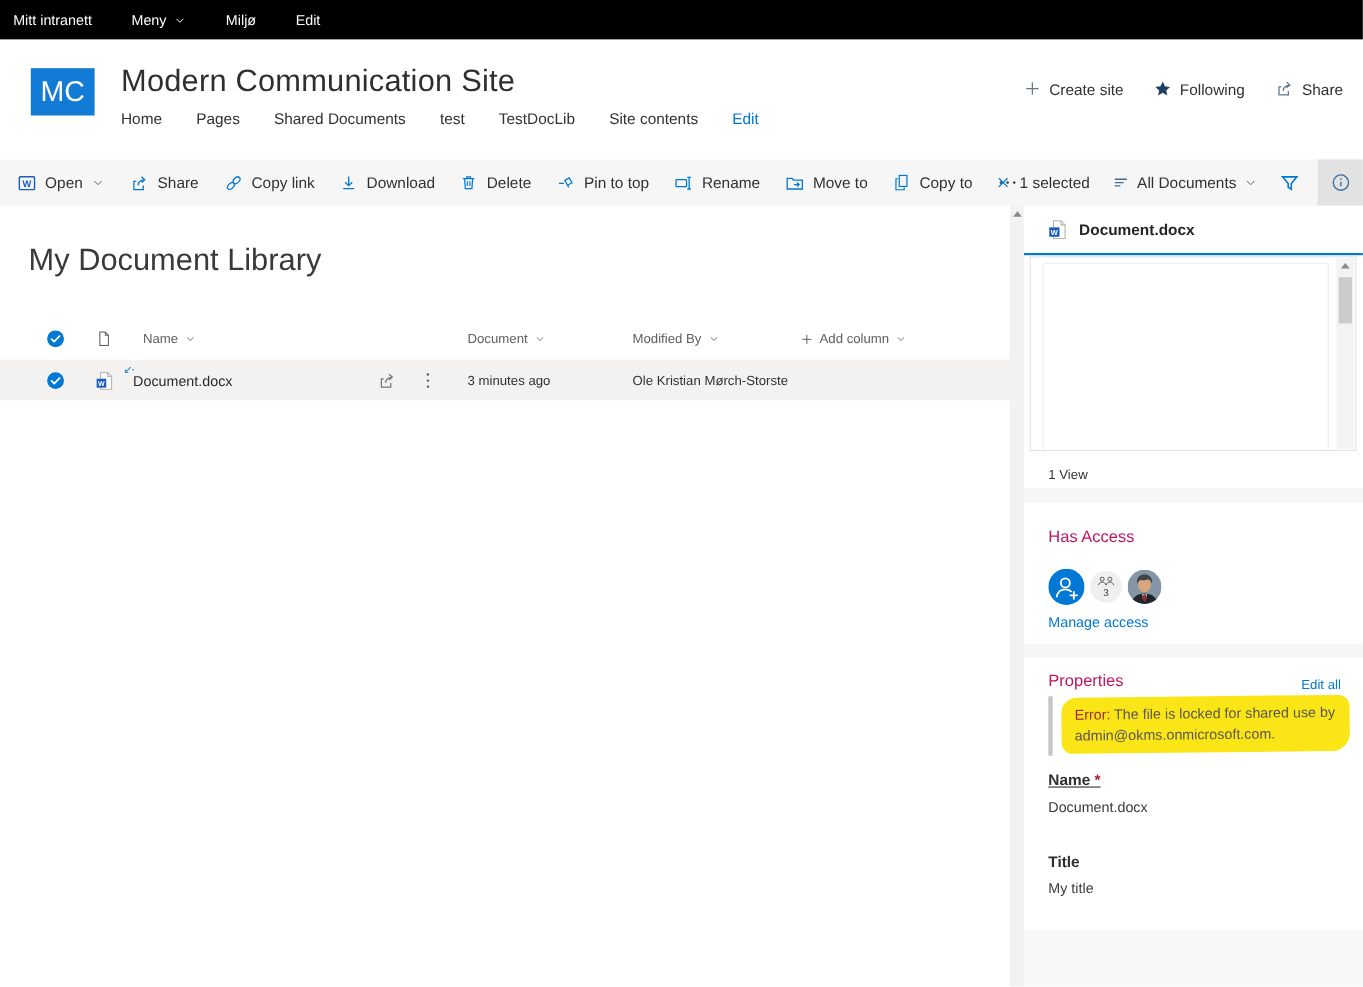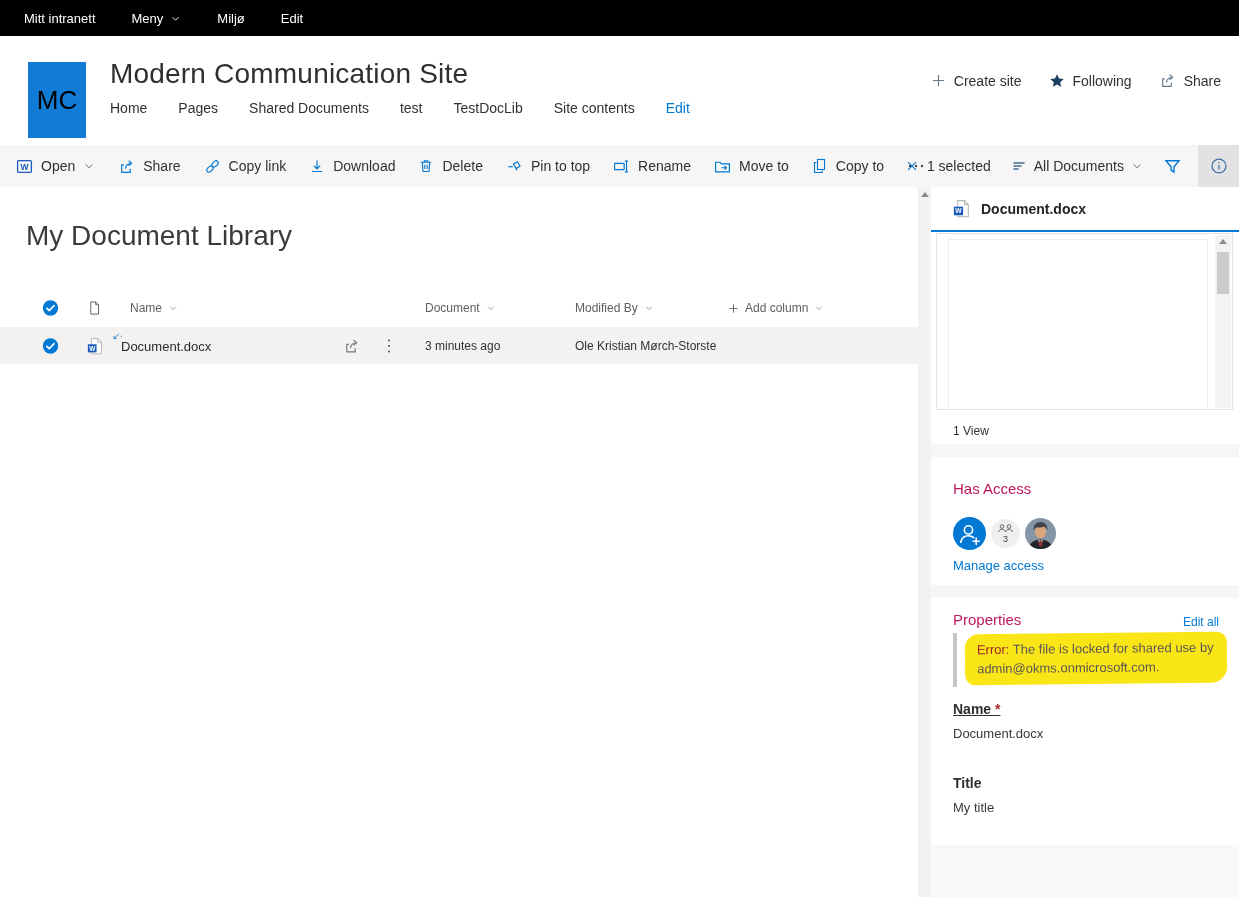--- a/index.html
+++ b/index.html
@@ -2,27 +2,27 @@
 <html><head>
 <meta charset="utf-8">
 <style>
   * { margin:0; padding:0; box-sizing:border-box; }
   html,body { width:1239px; height:897px; background:#fff; overflow:hidden; }
   body { font-family:"Liberation Sans", sans-serif; color:#323130; }
   .screen { position:relative; width:1239px; height:897px; background:#fff; }
 
   
   .suite-bar { position:absolute; left:0; top:0; width:1239px; height:36px; background:#000;
-               display:flex; align-items:center; padding-left:24px; gap:36px; }
+               display:flex; align-items:center; padding-left:12px; gap:36px; }
   .suite-item { color:#fff; font-size:13px; display:flex; align-items:center; gap:7px; cursor:pointer; }
 
   
   .site-header { position:absolute; left:0; top:36px; width:1239px; height:109px; background:#fff; }
-  .site-logo { position:absolute; left:28px; top:26px; width:58px; height:76px; background:#127bd6;
-               color:#000000; font-size:26px; display:flex; align-items:center; justify-content:center; }
+  .site-logo { position:absolute; left:28px; top:26px; width:58px; height:43px; background:#127bd6;
+               color:#ffffff; font-size:26px; display:flex; align-items:center; justify-content:center; }
   .site-title { position:absolute; left:110px; top:22px; font-size:28px; font-weight:300; color:#2f2f2f; letter-spacing:.2px; }
   .site-nav { position:absolute; left:110px; top:64px; display:flex; gap:31px; font-size:14px; }
   .site-nav .nav-item { color:#323130; cursor:pointer; }
   .site-nav .nav-item.accent { color:#0078d4; }
   .header-actions { position:absolute; right:18px; top:36px; display:flex; gap:27px; font-size:14px; }
   .header-action { display:flex; align-items:center; gap:8px; color:#323130; cursor:pointer; }
 
   
   .command-bar { position:absolute; left:0; top:145px; width:1239px; height:42px; background:#f6f6f6; }
   .cb-left { position:absolute; left:16px; top:0; height:42px; display:flex; align-items:center; gap:23px; }

